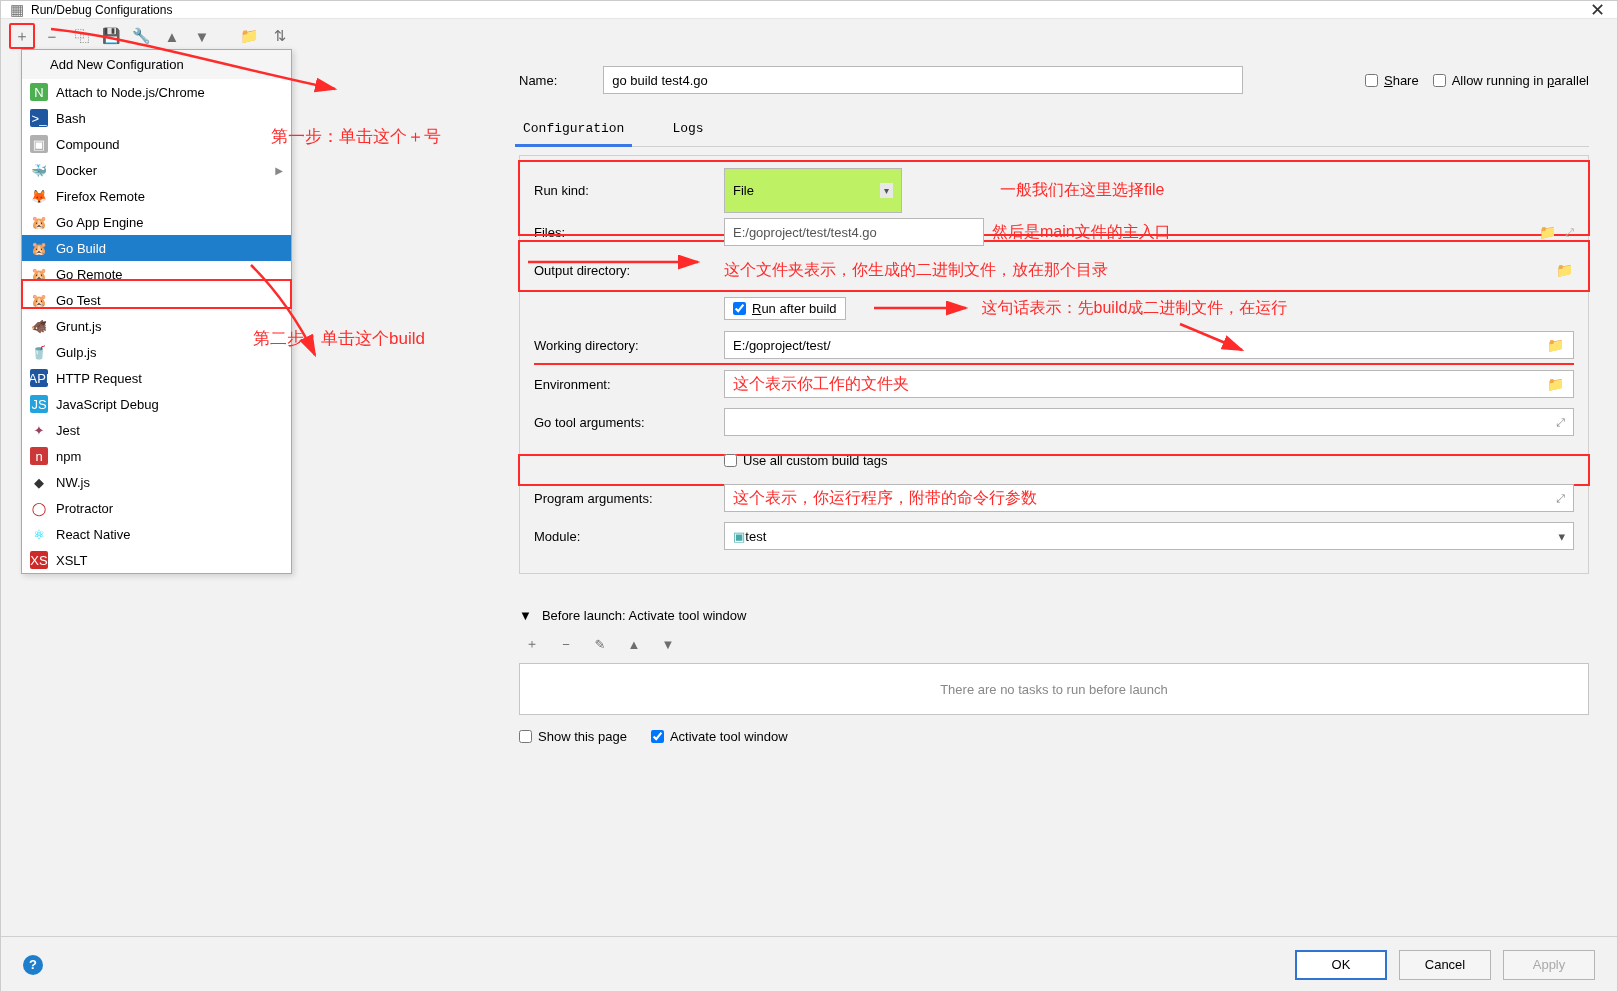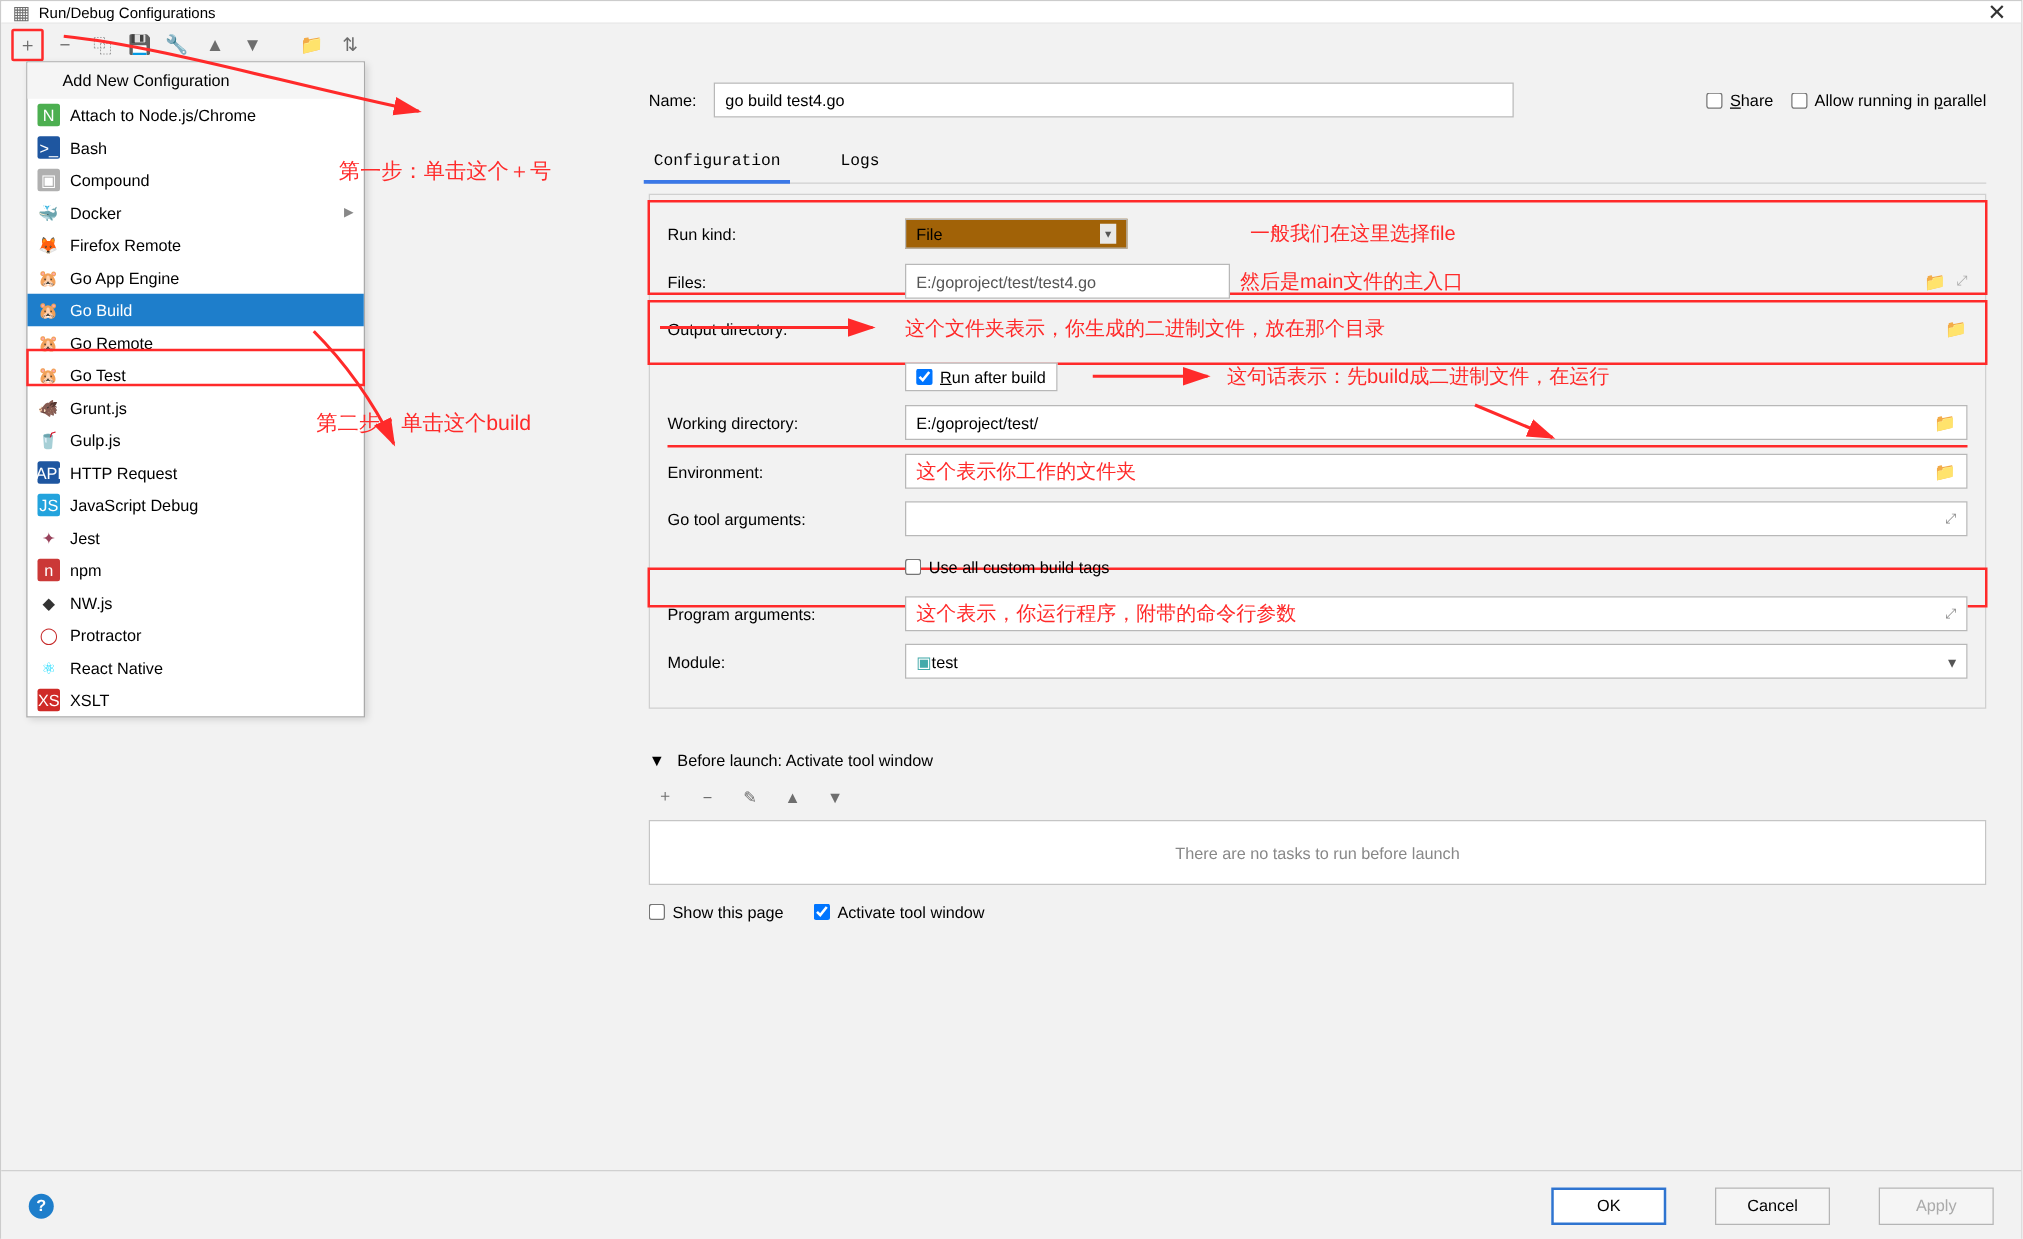--- a/index.html
+++ b/index.html
@@ -21,50 +21,50 @@
 .popup { position: absolute; left: 20px; top: -4px; width: 271px; background: #fff; border: 1px solid #aaa; box-shadow: 2px 2px 6px rgba(0,0,0,.15); z-index: 10; }
 .popup-head { padding: 7px 28px; font-weight: 400; color: #000; background: #f5f5f5; }
 .popup-item { display: flex; align-items: center; gap: 8px; padding: 4px 8px; color: #000; white-space: nowrap; }
 .popup-item.selected { background: #1e7ecb; color: #fff; }
 .popup-item .sm { width: 18px; height: 18px; display: inline-flex; align-items: center; justify-content: center; font-size: 13px; border-radius: 2px; }
 .popup-item .chev { margin-left: auto; color: #888; font-size: 10px; }
 .redbox-sel { position:absolute; left:20px; top:226px; width:271px; height:30px; border:2px solid #ff2a2a; pointer-events:none; z-index:12;}
 
 .name-row { display: flex; align-items: center; gap: 14px; height: 54px; }
 .label { color: #000; }
-.text-input { height: 28px; border: 1px solid #b8b8b8; background: #fff; padding: 0 8px; color: #000; }
+.text-input { height: 28px; border: 1px solid #b8b8b8; background: #fff; padding: 0 8px; color: #000; margin-left: 32px; }
 .check-row { display: flex; align-items: center; gap: 6px; }
 .underline { text-decoration: underline; text-decoration-color: #000; }
 
 .tabs { display: flex; gap: 40px; margin-top: 6px; border-bottom: 1px solid #d0d0d0; }
 .tab { padding: 8px 4px 10px; color: #000; position: relative; font-family: Liberation Mono, monospace; }
 .tab.active::after { content: ""; position: absolute; left: -4px; right: -4px; bottom: -1px; height: 3px; background: #3b78e7; }
 
 .form-section { border: 1px solid #d0d0d0; background:#f2f2f2; padding: 12px 14px 18px; margin-top: 8px; position:relative; }
 .form-row { display: flex; align-items: center; min-height: 38px; gap: 12px; }
 .form-row .lbl { width: 178px; color: #000; }
 .form-row .ctrl { flex: 1; display:flex; align-items:center; gap:8px; position:relative; }
-.select { height: 24px; min-width: 178px; border: 1px solid #b8b8b8; background: #a16207; display: inline-flex; align-items: center; padding: 0 8px; gap: 8px; }
+.select { height: 45px; min-width: 178px; border: 1px solid #b8b8b8; background: #bef264; display: inline-flex; align-items: center; padding: 0 8px; gap: 8px; }
 .select .arr { margin-left: auto; color: #555; font-size: 10px; background:#e8e8e8; padding:2px 4px;}
 .fld { flex: 1; height: 28px; border: 1px solid #b8b8b8; background: #fff; padding: 0 8px; display: flex; align-items: center; position: relative; color:#000;}
 .fld .iconbtn { color: #888; margin-left: auto; }
 .expander { color:#aaa; font-size:11px; }
 .anno { color: #ff2a2a; font-size: 16px; white-space: nowrap; }
 .redframe { position:absolute; border: 2px solid #ff2a2a; pointer-events:none; }
 
 .before-launch { margin-top: 34px; }
 .before-head { display: flex; align-items: center; gap: 10px; color: #000; }
 .mini-tool { display: flex; gap: 8px; margin-top: 8px; color: #888; }
 .tasks-box { border: 1px solid #c5c5c5; background: #fff; height: 52px; display:flex; align-items:center; justify-content:center; color:#888; margin-top:6px;}
 .after-checks { display: flex; gap: 24px; margin-top: 14px; align-items:center; }
 
 .footer { height: 56px; border-top: 1px solid #d0d0d0; display: flex; align-items: center; padding: 0 22px; gap: 12px; background:#f2f2f2;}
 .help { width: 20px; height: 20px; border-radius: 50%; background: #1e7ecb; color: #fff; display:inline-flex; align-items:center; justify-content:center; font-size:13px; font-weight:bold;}
 .spacer { flex:1; }
-.btn { min-width: 92px; height: 30px; border: 1px solid #b5b5b5; background: #f5f5f5; display:inline-flex; align-items:center; justify-content:center;margin-left:27px; }
+.btn { min-width: 92px; height: 30px; border: 1px solid #b5b5b5; background: #f5f5f5; display:inline-flex; align-items:center; justify-content:center; }
 .btn.primary { border: 2px solid #2f74d0; background:#fff;}
 .btn.disabled { color:#aaa; }
 
 .arrow svg { overflow: visible; }
 .arrow { position:absolute; z-index:15; pointer-events:none;}
 .step-label { position:absolute; color:#ff2a2a; font-size:17px; z-index:15; white-space:nowrap;}
 .folder-ico{color:#bbb; font-size:14px;}
 </style>
 </head>
 <body>

